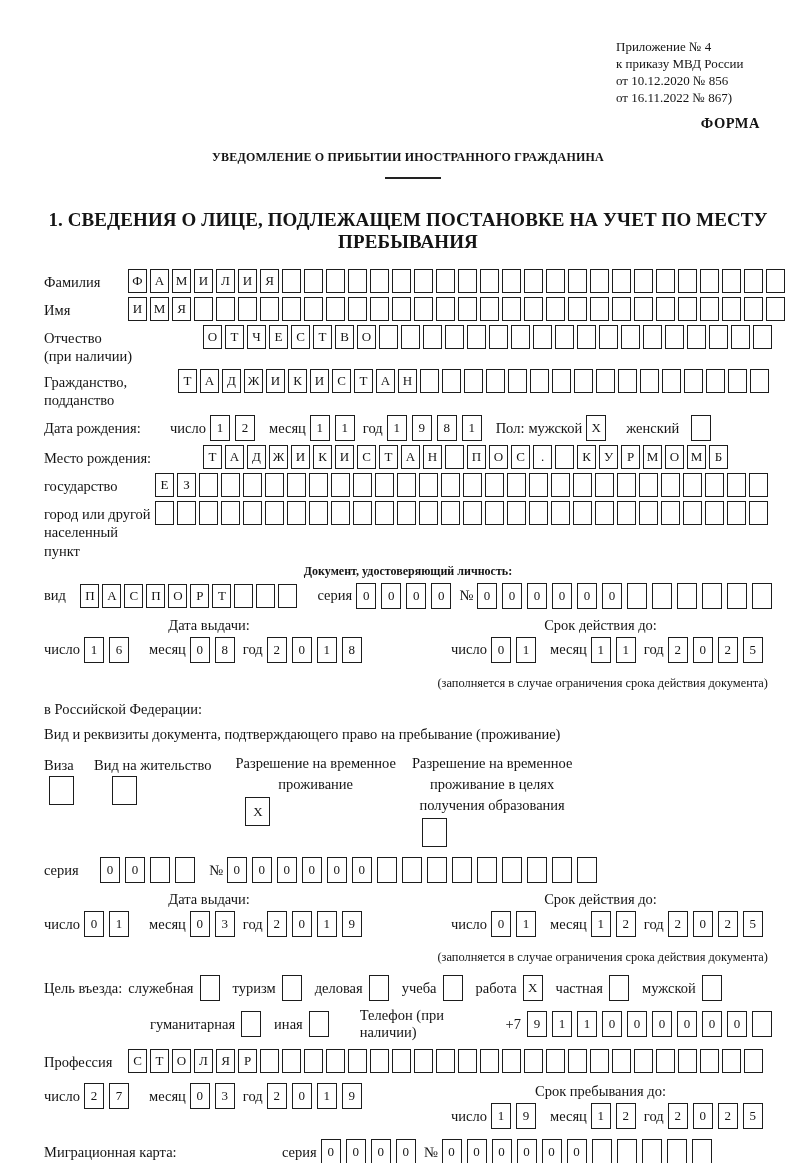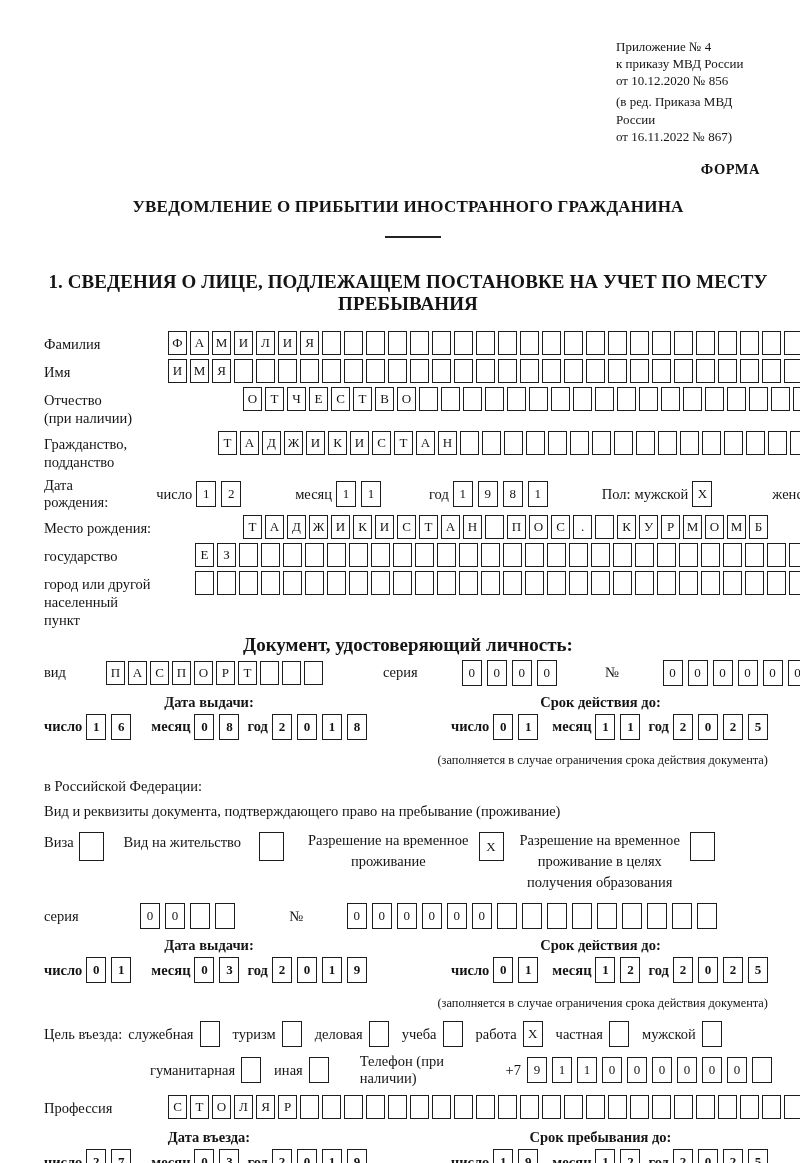--- a/index.html
+++ b/index.html
@@ -3,72 +3,71 @@
 <meta charset="utf-8">
 <style>
   html,body{margin:0;padding:0;background:#fff;}
   body{width:800px;height:1163px;overflow:hidden;color:#141414;
        font-family:"Liberation Serif","DejaVu Serif",serif;font-size:14.5px;}
   .page{box-sizing:border-box;width:800px;height:1163px;padding:38px 28px 17px 44px;position:relative;}
 
   
   .hdr{margin-left:572px;font-size:13px;line-height:1.32;}
   .hdr .h4{margin-top:4px;}
-  .forma{text-align:right;padding-right:12px;font-weight:bold;font-size:14.5px;margin-top:16px;letter-spacing:.5px;}
-  .title{ text-align:center;font-weight:bold;font-size:17px;line-height:1.55;margin-top:16px;letter-spacing:.2px;}
+  .forma{text-align:right;padding-right:12px;font-weight:bold;font-size:14.5px;margin-top:8px;letter-spacing:.5px;}
+  .title{ text-align:center;font-weight:bold;font-size:12px;line-height:1.55;margin-top:16px;letter-spacing:.2px;}
   .uline{display:inline-block;width:56px;border-bottom:2px solid #222;margin-left:10px;vertical-align:baseline;}
   .sect{ text-align:center;font-weight:bold;font-size:19px;margin-top:24px;margin-bottom:16px;letter-spacing:.1px;}
 
   
-  .frow{display:flex;align-items:flex-start;margin-bottom:4px;gap:40px;}
+  .frow{display:flex;align-items:flex-start;margin-bottom:4px;}
   .flabel{flex:0 0 auto;line-height:1.25;padding-top:4px;}
   .cells{display:inline-flex;gap:3px;flex-wrap:nowrap;}
   .cell{box-sizing:border-box;flex:0 0 auto;width:19px;height:24px;border:1.7px solid #1d1d1d;
         display:inline-flex;align-items:center;justify-content:center;font-size:13px;background:#fff;}
   .cells.md{gap:5px;}
   .cells.md .cell{width:20px;height:26px;}
   .cells.lg .cell{width:25px;height:29px;}
 
   .inl{display:flex;align-items:center;}
   .dlbl{padding:0 4px 0 0;}
   .gap14{margin-left:14px;} .gap8{margin-left:8px;} .gap20{margin-left:20px;}
 
   
-  .dates{display:flex;margin-top:8px;margin-bottom:2px;font-weight:bold;}
+  .dates{display:flex;margin-top:8px;margin-bottom:2px;}
   .dcol-l{flex:0 0 385px;}
   .dcol-r{flex:1 1 auto;}
   .dhead{text-align:center;margin-bottom:3px;}
   .drow{display:flex;align-items:center;}
   .note-r{text-align:right;font-size:12.4px;padding-right:4px;margin-top:13px;margin-bottom:6px;white-space:nowrap;}
 
   .intro{line-height:1.75;margin-top:6px;}
 
   .opts{display:flex;align-items:flex-start;margin-top:6px;margin-bottom:10px;}
-  .opt{display:flex;align-items:flex-start;}
+  .opt{display:flex;align-items:flex-start;flex-direction:column;}
   .opt .ctr{text-align:center;line-height:1.45;}
   .opt .cells{margin-left:10px;margin-top:2px;}
 
   .purpose{display:flex;align-items:center;margin-top:10px;margin-bottom:2px;flex-wrap:nowrap;}
   .purpose .pair{display:flex;align-items:center;margin-right:13px;}
   .purpose .pair .cells{margin-left:6px;}
 
   .rep{display:flex;margin-top:6px;}
   .rep-lbl{flex:0 0 159px;line-height:1.5;padding-top:2px;}
   .rep-rows .frow{margin-bottom:7px;}
 </style>
 </head>
 <body>
 
 <div class="page">
 
   <div class="hdr">
     <div>Приложение № 4</div>
     <div>к приказу МВД России</div>
     <div>от 10.12.2020 № 856</div>
-    <div class="h4">(в ред. Приказа МВД России</div>
     <div>от 16.11.2022 № 867)</div>
   </div>
 
   <div class="forma">ФОРМА</div>
 
   <div class="title">
     <div>УВЕДОМЛЕНИЕ О ПРИБЫТИИ ИНОСТРАННОГО ГРАЖДАНИНА</div>
     <div><span class="uline"></span></div>
   </div>
 
@@ -349,21 +348,21 @@
         <span class="cell"></span>
         <span class="cell"></span>
         <span class="cell"></span>
         <span class="cell"></span>
         <span class="cell"></span>
         <span class="cell"></span>
         <span class="cell"></span>
       </span>
   </div>
 
-  <div style="text-align:center;font-weight:bold;font-size:19px;margin-top:2px;margin-bottom:4px">Документ, удостоверяющий личность:</div>
+  <div style="text-align:center;font-weight:bold;font-size:12px;margin-top:2px;margin-bottom:4px">Документ, удостоверяющий личность:</div>
 
   <div class="frow" style="align-items:center">
     <span style="width:66px">вид</span>
     <span class="cells">
         <span class="cell">П</span>
         <span class="cell">А</span>
         <span class="cell">С</span>
         <span class="cell">П</span>
         <span class="cell">О</span>
         <span class="cell">Р</span>
@@ -663,21 +662,20 @@
         <span class="cell"></span>
         <span class="cell"></span>
         <span class="cell"></span>
         <span class="cell"></span>
         <span class="cell"></span>
       </span>
   </div>
 
   <div class="dates" style="margin-top:10px">
     <div class="dcol-l">
-      <div class="dhead" style="width:330px">Дата въезда:</div>
       <div class="drow">
         <span class="dlbl">число</span>
         <span class="cells md">
             <span class="cell">2</span>
             <span class="cell">7</span>
           </span>
         <span class="dlbl gap20">месяц</span>
         <span class="cells md">
             <span class="cell">0</span>
             <span class="cell">3</span>

